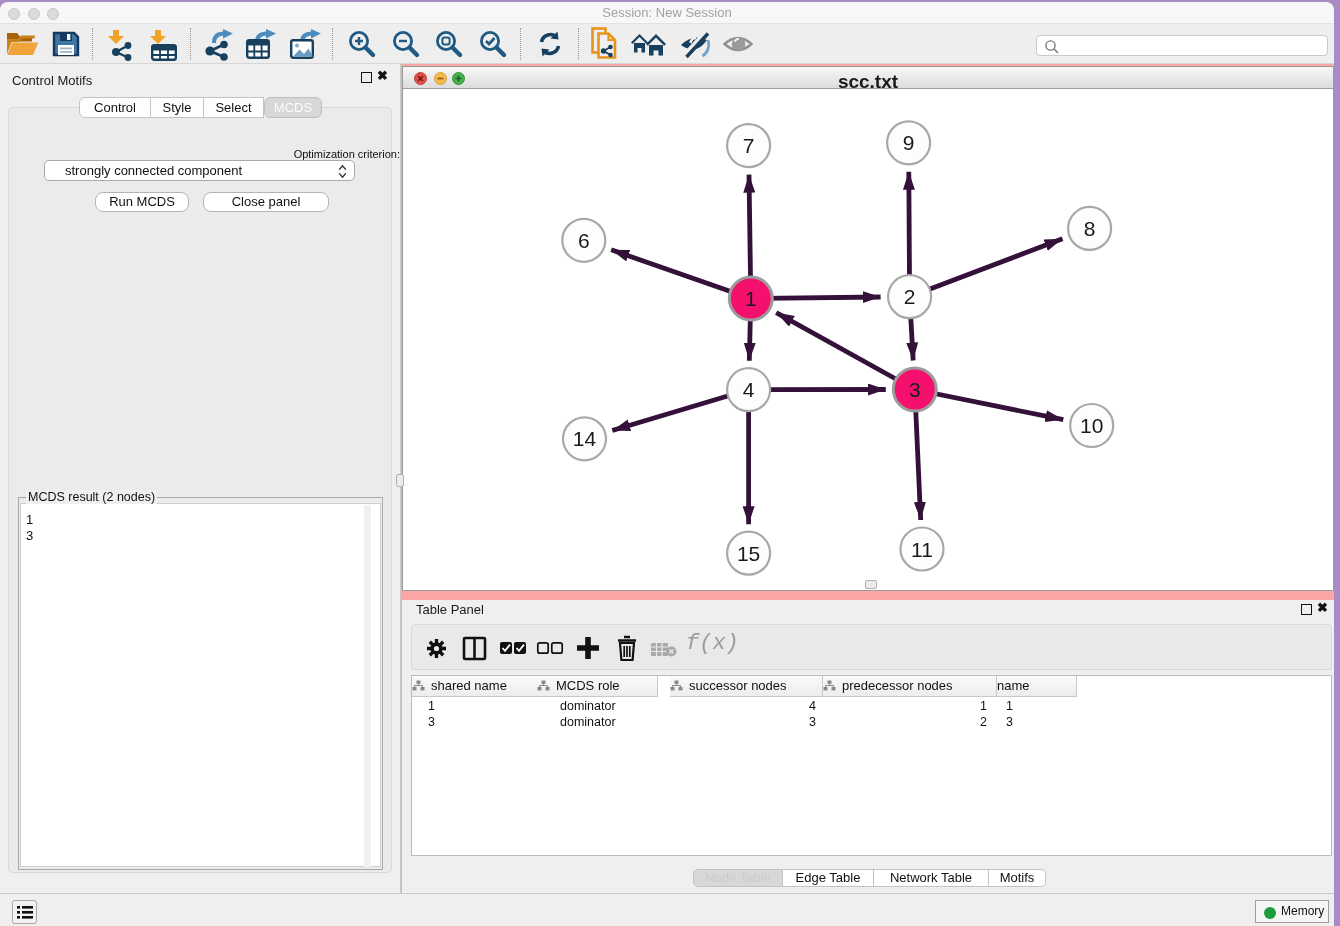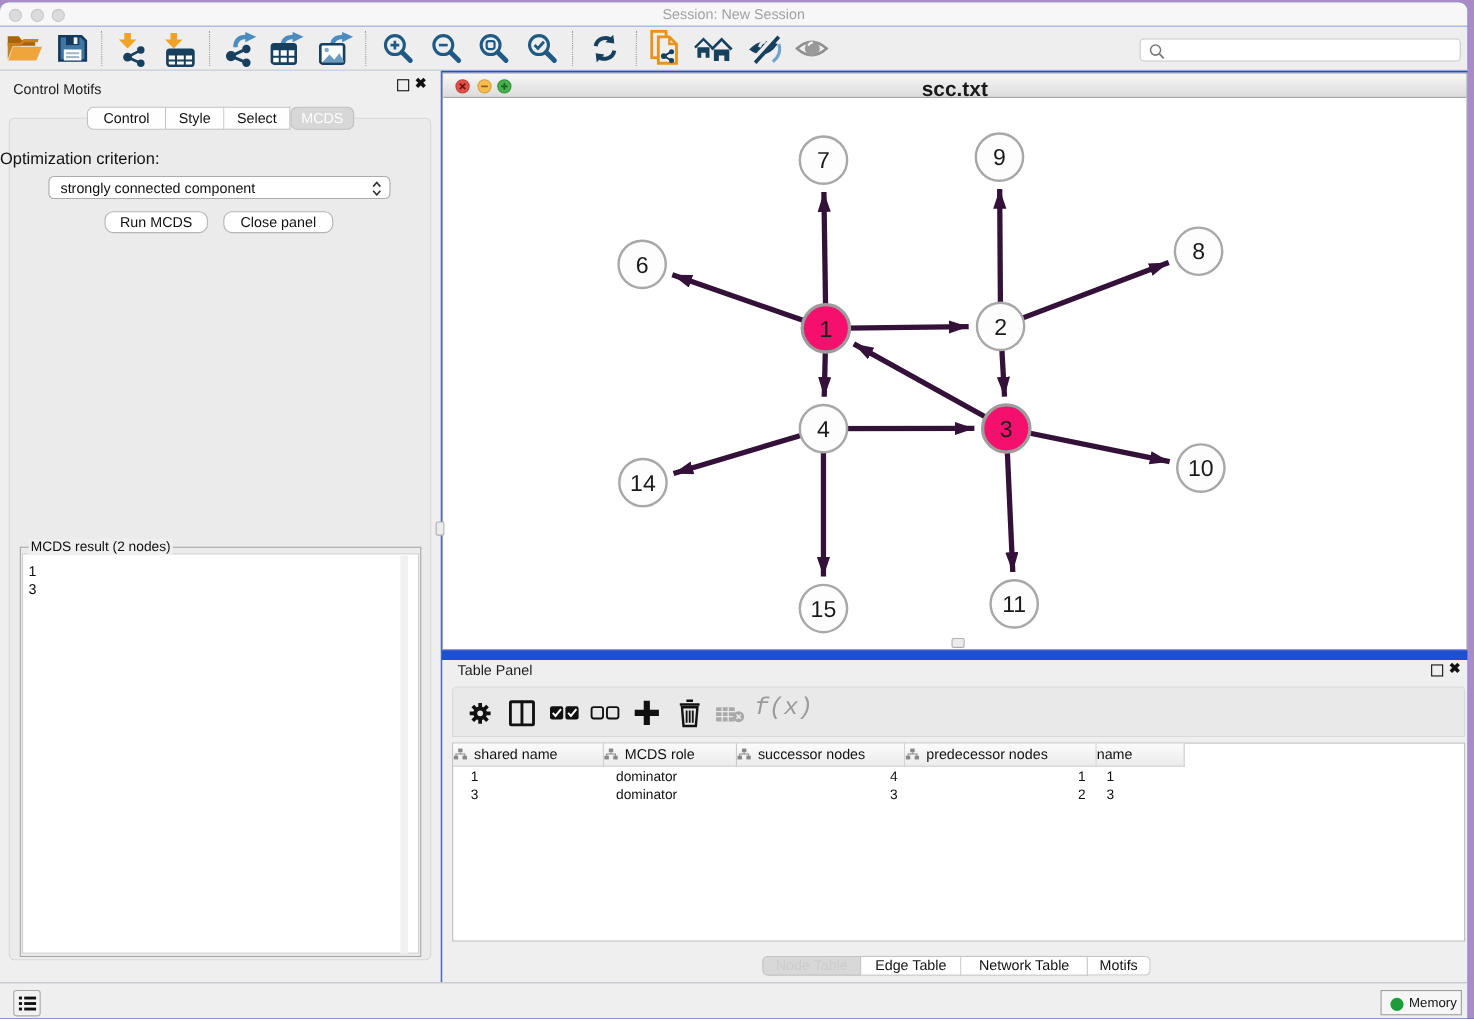--- a/index.html
+++ b/index.html
@@ -1,35 +1,35 @@
 <!DOCTYPE html>
 <html><head>
 <meta charset="utf-8">
 <style>
 *{margin:0;padding:0;box-sizing:border-box}
 html,body{width:1340px;height:926px}
 body{background:#a98cc6;font-family:"Liberation Sans",sans-serif;position:relative;overflow:hidden}
 .abs{position:absolute}
-#win{position:absolute;left:0;top:2px;width:1334px;height:924px;background:#1d4ed8;border-radius:8px 8px 0 0}
+#win{position:absolute;left:0;top:2px;width:1334px;height:924px;background:#fca5a5;border-radius:8px 8px 0 0}
 #titlebar{position:absolute;left:0;top:0;width:1334px;height:22px;background:#f7f7f7;border-radius:8px 8px 0 0;border-bottom:1px solid #e2e2e2}
 .tl{position:absolute;top:6px;width:12px;height:12px;border-radius:50%;background:#dbdbdb;border:1px solid #c8c8c8}
 #titletext{position:absolute;top:3px;left:0;width:1334px;text-align:center;font-size:13px;color:#a2a2a2}
 #toolbar{position:absolute;left:0;top:22px;width:1334px;height:40px;background:#eeeeee;border-bottom:1px solid #d6d6d6}
 .tsep{position:absolute;top:4px;height:32px;width:0;border-left:1px dotted #999}
 .ticon{position:absolute;top:5px}
 #searchbox{position:absolute;left:1036px;top:11px;width:292px;height:21px;background:#fff;border:1px solid #c9c9c9;border-radius:4px}
 
 #cp{position:absolute;left:0;top:62px;width:401px;height:829px;background:#efefef;border-right:1px solid #c9c9c9}
 #cphead{position:absolute;left:12px;top:9px;font-size:13px;color:#1c1c1c}
 .winbtn{position:absolute;top:8px;width:11px;height:11px;border:1.5px solid #111}
 .xbtn{position:absolute;top:4px;font-size:13px;font-weight:bold;color:#111}
 .tab{position:absolute;top:33px;height:21px;background:#fefefe;border:1px solid #c3c3c3;font-size:13px;color:#111;text-align:center;line-height:19px}
 #cppanel{position:absolute;left:8px;top:43px;width:384px;height:766px;background:#ebebeb;border:1px solid #d8d8d8;border-radius:5px}
-#optlabel{position:absolute;left:0;top:72px;width:400px;text-align:left;font-size:15px;color:#111}
-#cpselect{position:absolute;left:44px;top:96px;width:311px;height:21px;background:#fff;border:1px solid #ababab;border-radius:5px;font-size:13px;color:#111;line-height:19px;padding-left:10px}
+#optlabel{position:absolute;left:0;top:84px;width:400px;text-align:right;font-size:11px;color:#111}
+#cpselect{position:absolute;left:44px;top:96px;width:311px;height:21px;background:#fff;border:1px solid #ababab;border-radius:5px;font-size:13px;color:#111;line-height:19px;padding-left:20px}
 .cpbtn{position:absolute;top:128px;height:20px;background:#fff;border:1px solid #b5b5b5;border-radius:8px;font-size:13px;color:#111;text-align:center;line-height:18px}
 #fieldset{position:absolute;left:18px;top:433px;width:365px;height:373px;border:1px solid #a8a8a8}
 #legend{position:absolute;left:7px;top:-8px;background:#efefef;padding:0 2px;font-size:12.5px;color:#111}
 #fsinner{position:absolute;left:1px;top:5px;width:361px;height:364px;background:#fff;border:1px solid #cfcfcf}
 
 #netwin{position:absolute;left:402px;top:64px;width:932px;height:525px;background:#fff;border:1px solid #9a9a9a}
 #nettitle{position:absolute;left:0;top:0;width:930px;height:22px;background:linear-gradient(#f7f7f7,#dcdcdc);border-bottom:1px solid #9e9e9e}
 .mac{position:absolute;top:4.5px;width:13px;height:13px;border-radius:50%}
 #netname{position:absolute;left:0;top:4px;width:930px;text-align:center;font-size:19px;font-weight:bold;color:#1a1a1a}
 
@@ -193,21 +193,21 @@
     <div class="tab" style="left:79px;width:72px;border-radius:6px 0 0 6px">Control</div>
     <div class="tab" style="left:151px;width:53px;border-left:none">Style</div>
     <div class="tab" style="left:204px;width:60px;border-left:none">Select</div>
     <div class="tab" style="left:264px;width:58px;background:#d7d7d7;color:#fdfdfd;border-radius:6px;border:1px solid #c0c0c0">MCDS</div>
     <div id="optlabel">Optimization criterion:</div>
     <div id="cpselect">strongly connected component<svg class="abs" style="right:6px;top:3px" width="11" height="15" viewBox="0 0 11 16">
           <path d="M2 6 L5.5 2 L9 6" fill="none" stroke="#333" stroke-width="1.6"></path>
           <path d="M2 10 L5.5 14 L9 10" fill="none" stroke="#333" stroke-width="1.6"></path>
         </svg></div>
     <div class="cpbtn" style="left:95px;width:94px">Run MCDS</div>
-    <div class="cpbtn" style="left:203px;width:100px">Close panel</div>
+    <div class="cpbtn" style="left:203px;width:126px">Close panel</div>
     <div id="fieldset">
       <div id="fsinner">
         <div style="position:absolute;left:5px;top:8px;font-size:13px;color:#111;line-height:16px">1<br>3</div>
         <div style="position:absolute;right:9px;top:1px;width:7px;height:362px;background:#f1f1f1"></div>
       </div>
       <div id="legend">MCDS result (2 nodes)</div>
     </div>
   </div>
   <div id="netwin">
     <div id="netcanvas" style="position:absolute;left:0;top:22px;width:930px;height:501px;background:#fff">
@@ -337,21 +337,21 @@
 
       <div class="abs" style="left:274px;top:6px;font-family:Liberation Mono, monospace;font-style:italic;font-size:22px;color:#9b9b9b">f(x)</div>
     </div>
     <div id="tptable">
       <div class="th" style="left:0;width:137px"><svg class="hic" width="13" height="11" viewBox="0 0 13 11">
             <rect x="4.5" y="0.5" width="4" height="3.4" fill="#888"></rect>
             <rect x="0.5" y="7" width="4" height="3.4" fill="#888"></rect>
             <rect x="8.5" y="7" width="4" height="3.4" fill="#888"></rect>
             <path d="M6.5 4 v2 M2.5 7 v-1.5 h8 V7" stroke="#888" fill="none"></path>
           </svg>shared name</div>
-      <div class="th" style="left:137px;width:121px"><svg class="hic" width="13" height="11" viewBox="0 0 13 11">
+      <div class="th" style="left:125px;width:121px"><svg class="hic" width="13" height="11" viewBox="0 0 13 11">
             <rect x="4.5" y="0.5" width="4" height="3.4" fill="#888"></rect>
             <rect x="0.5" y="7" width="4" height="3.4" fill="#888"></rect>
             <rect x="8.5" y="7" width="4" height="3.4" fill="#888"></rect>
             <path d="M6.5 4 v2 M2.5 7 v-1.5 h8 V7" stroke="#888" fill="none"></path>
           </svg>MCDS role</div>
       <div class="th" style="left:258px;width:153px"><svg class="hic" width="13" height="11" viewBox="0 0 13 11">
             <rect x="4.5" y="0.5" width="4" height="3.4" fill="#888"></rect>
             <rect x="0.5" y="7" width="4" height="3.4" fill="#888"></rect>
             <rect x="8.5" y="7" width="4" height="3.4" fill="#888"></rect>
             <path d="M6.5 4 v2 M2.5 7 v-1.5 h8 V7" stroke="#888" fill="none"></path>

